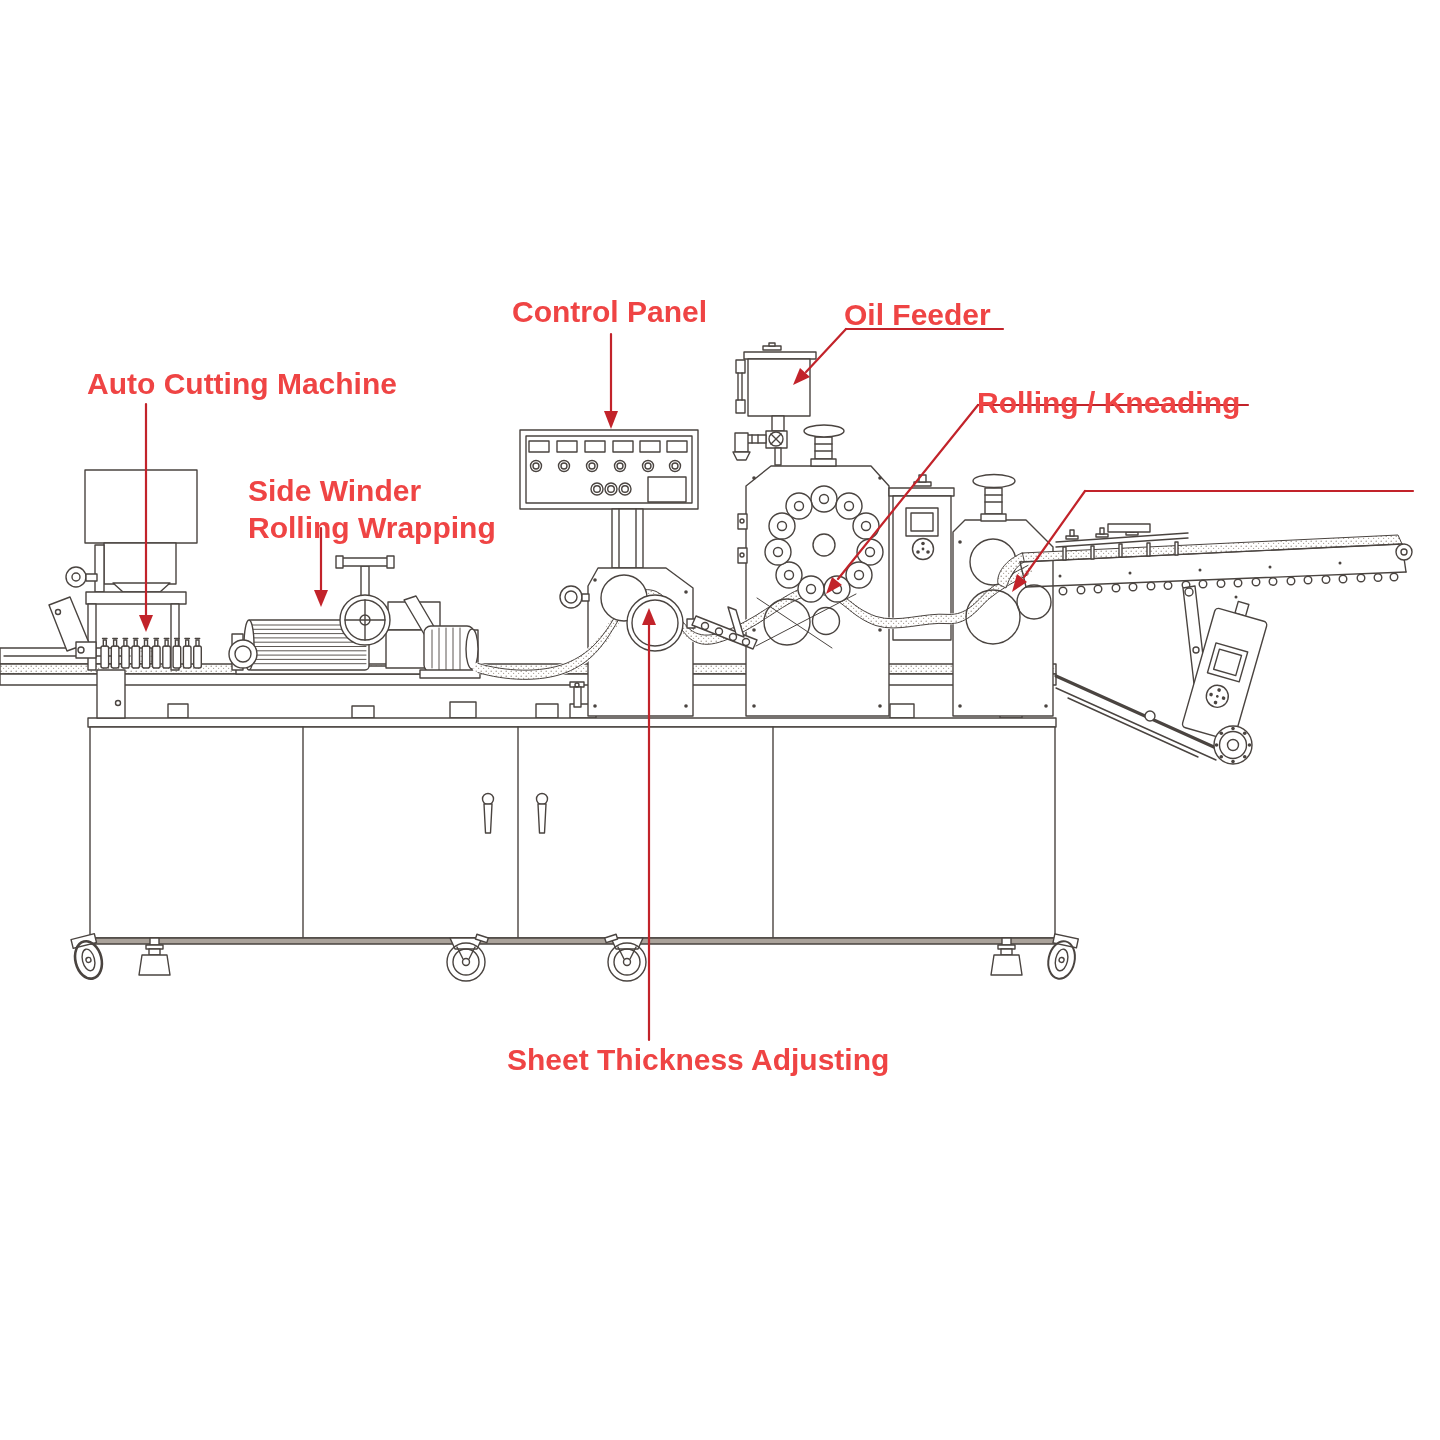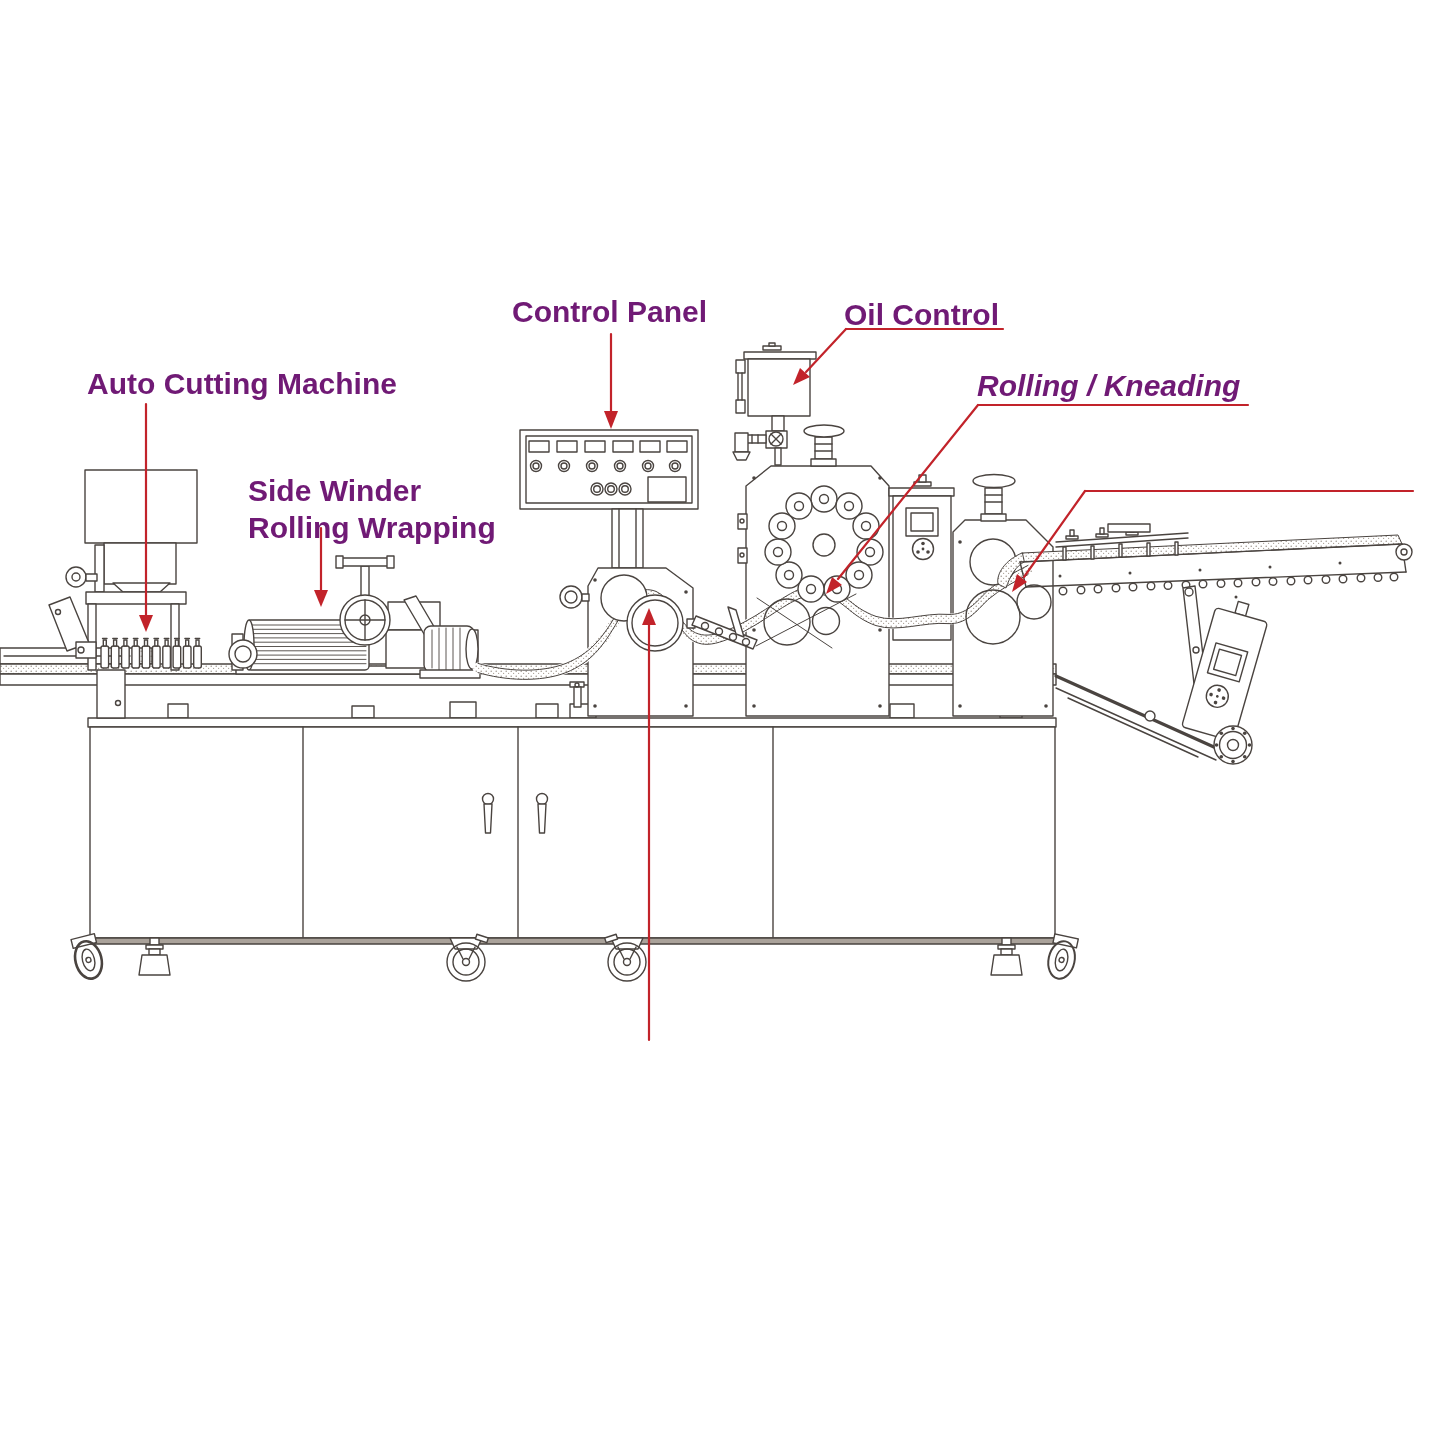--- a/index.html
+++ b/index.html
@@ -1,20 +1,20 @@
 <!DOCTYPE html>
 <html><head>
 <meta charset="utf-8">
 <style>
   html,body{margin:0;padding:0;background:#ffffff;}
   .stage{position:relative;width:1440px;height:1440px;background:#ffffff;overflow:hidden;
          font-family:"Liberation Sans", sans-serif;}
   .art{position:absolute;left:0;top:0;}
   .lbl{position:absolute;font-weight:700;font-size:30px;line-height:34px;
-       color:#701a75;white-space:nowrap;letter-spacing:0px;}
+       color:#ef4444;white-space:nowrap;letter-spacing:0px;}
   .lbl2{line-height:37px;margin-top:20px;}
 </style>
 </head>
 <body>
 
 <div class="stage">
 
 <svg class="art" width="1440" height="1440" viewBox="0 0 1440 1440">
   <defs>
     <pattern id="sp" width="5" height="5" patternUnits="userSpaceOnUse">
@@ -564,22 +564,25 @@
 <div class="lbl lbl2" style="left:248px;top:452px;">
   <div>Side Winder</div>
   <div>Rolling Wrapping</div>
 </div>
 
 <div class="lbl" style="left:512px;top:295px;">
   <span>Control Panel</span>
 </div>
 
 <div class="lbl" style="left:844px;top:298px;">
-  <span>Oil Control</span>
-</div>
-
-<div class="lbl" style="left:977px;top:369px;font-style:italic;">
+  <span>Oil Feeder</span>
+</div>
+
+<div class="lbl" style="left:977px;top:386px;">
   <span>Rolling / Kneading</span>
 </div>
 
 
+<div class="lbl" style="left:507px;top:1043px;">
+  <span>Sheet Thickness Adjusting</span>
+</div>
 
 </div>
 
 </body></html>

